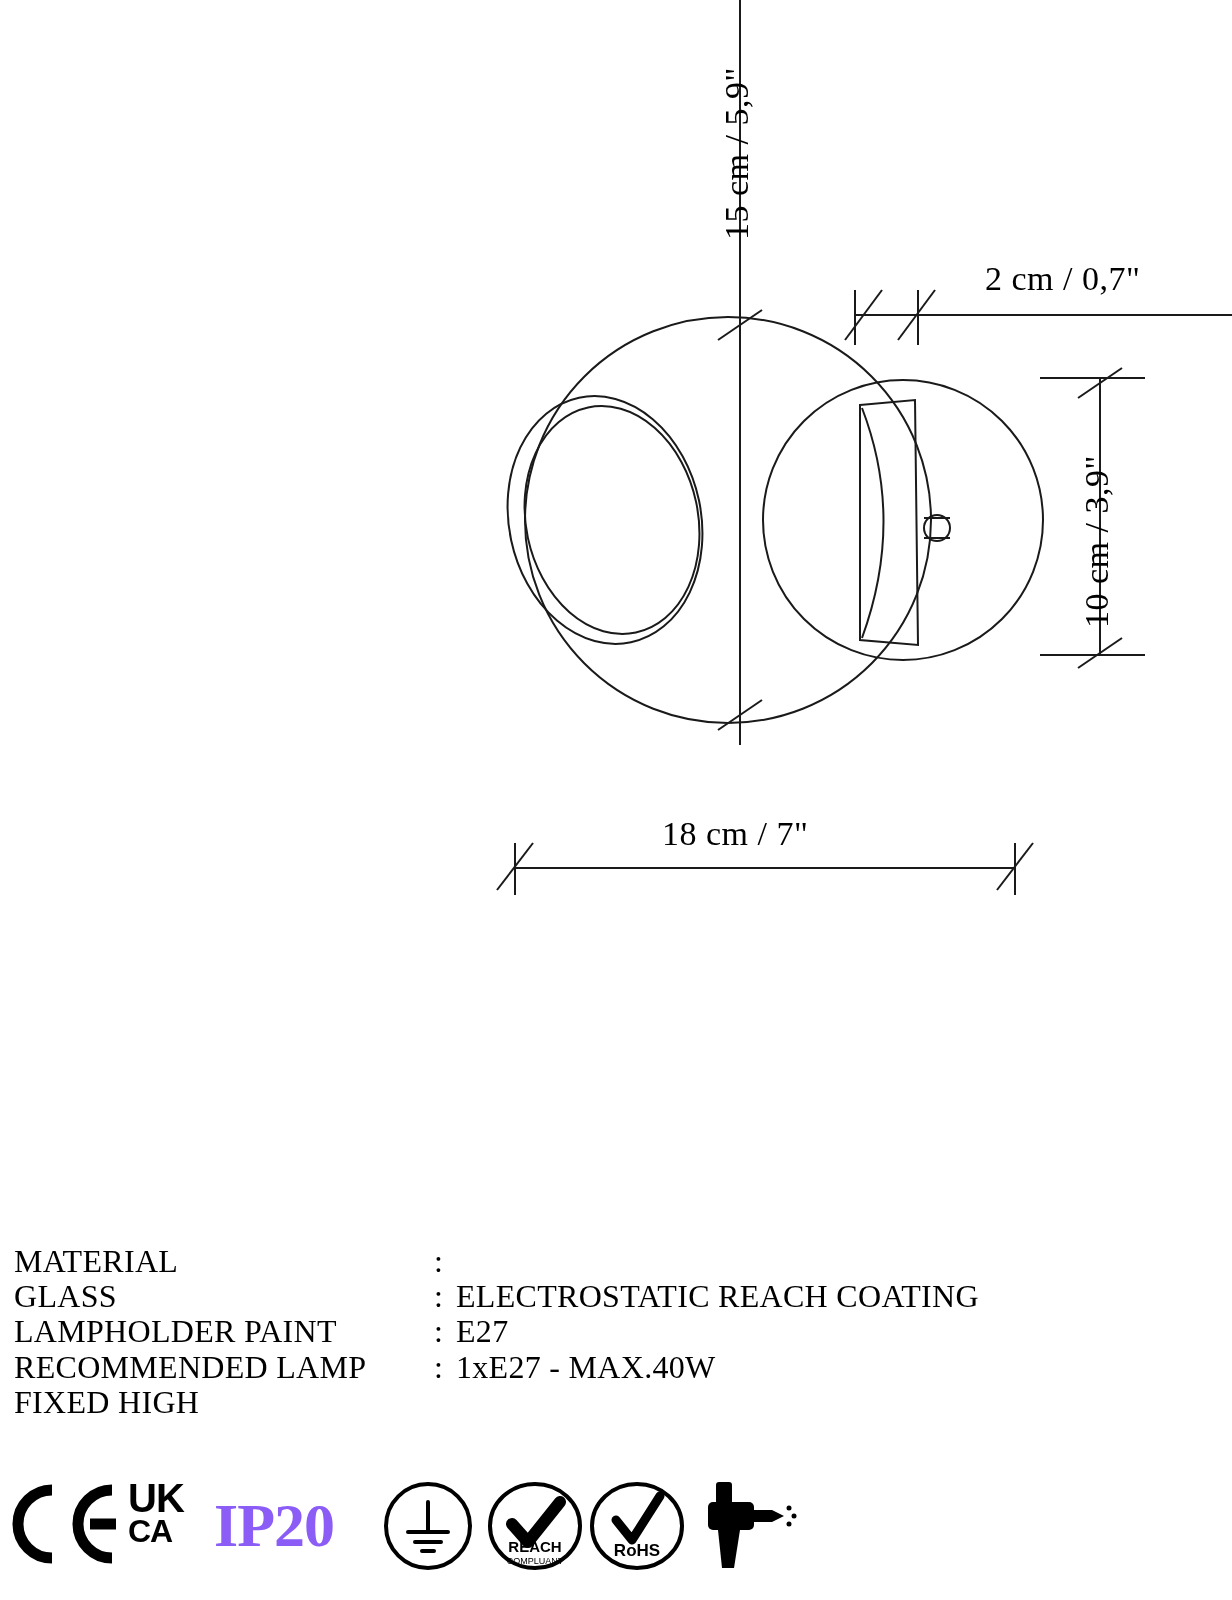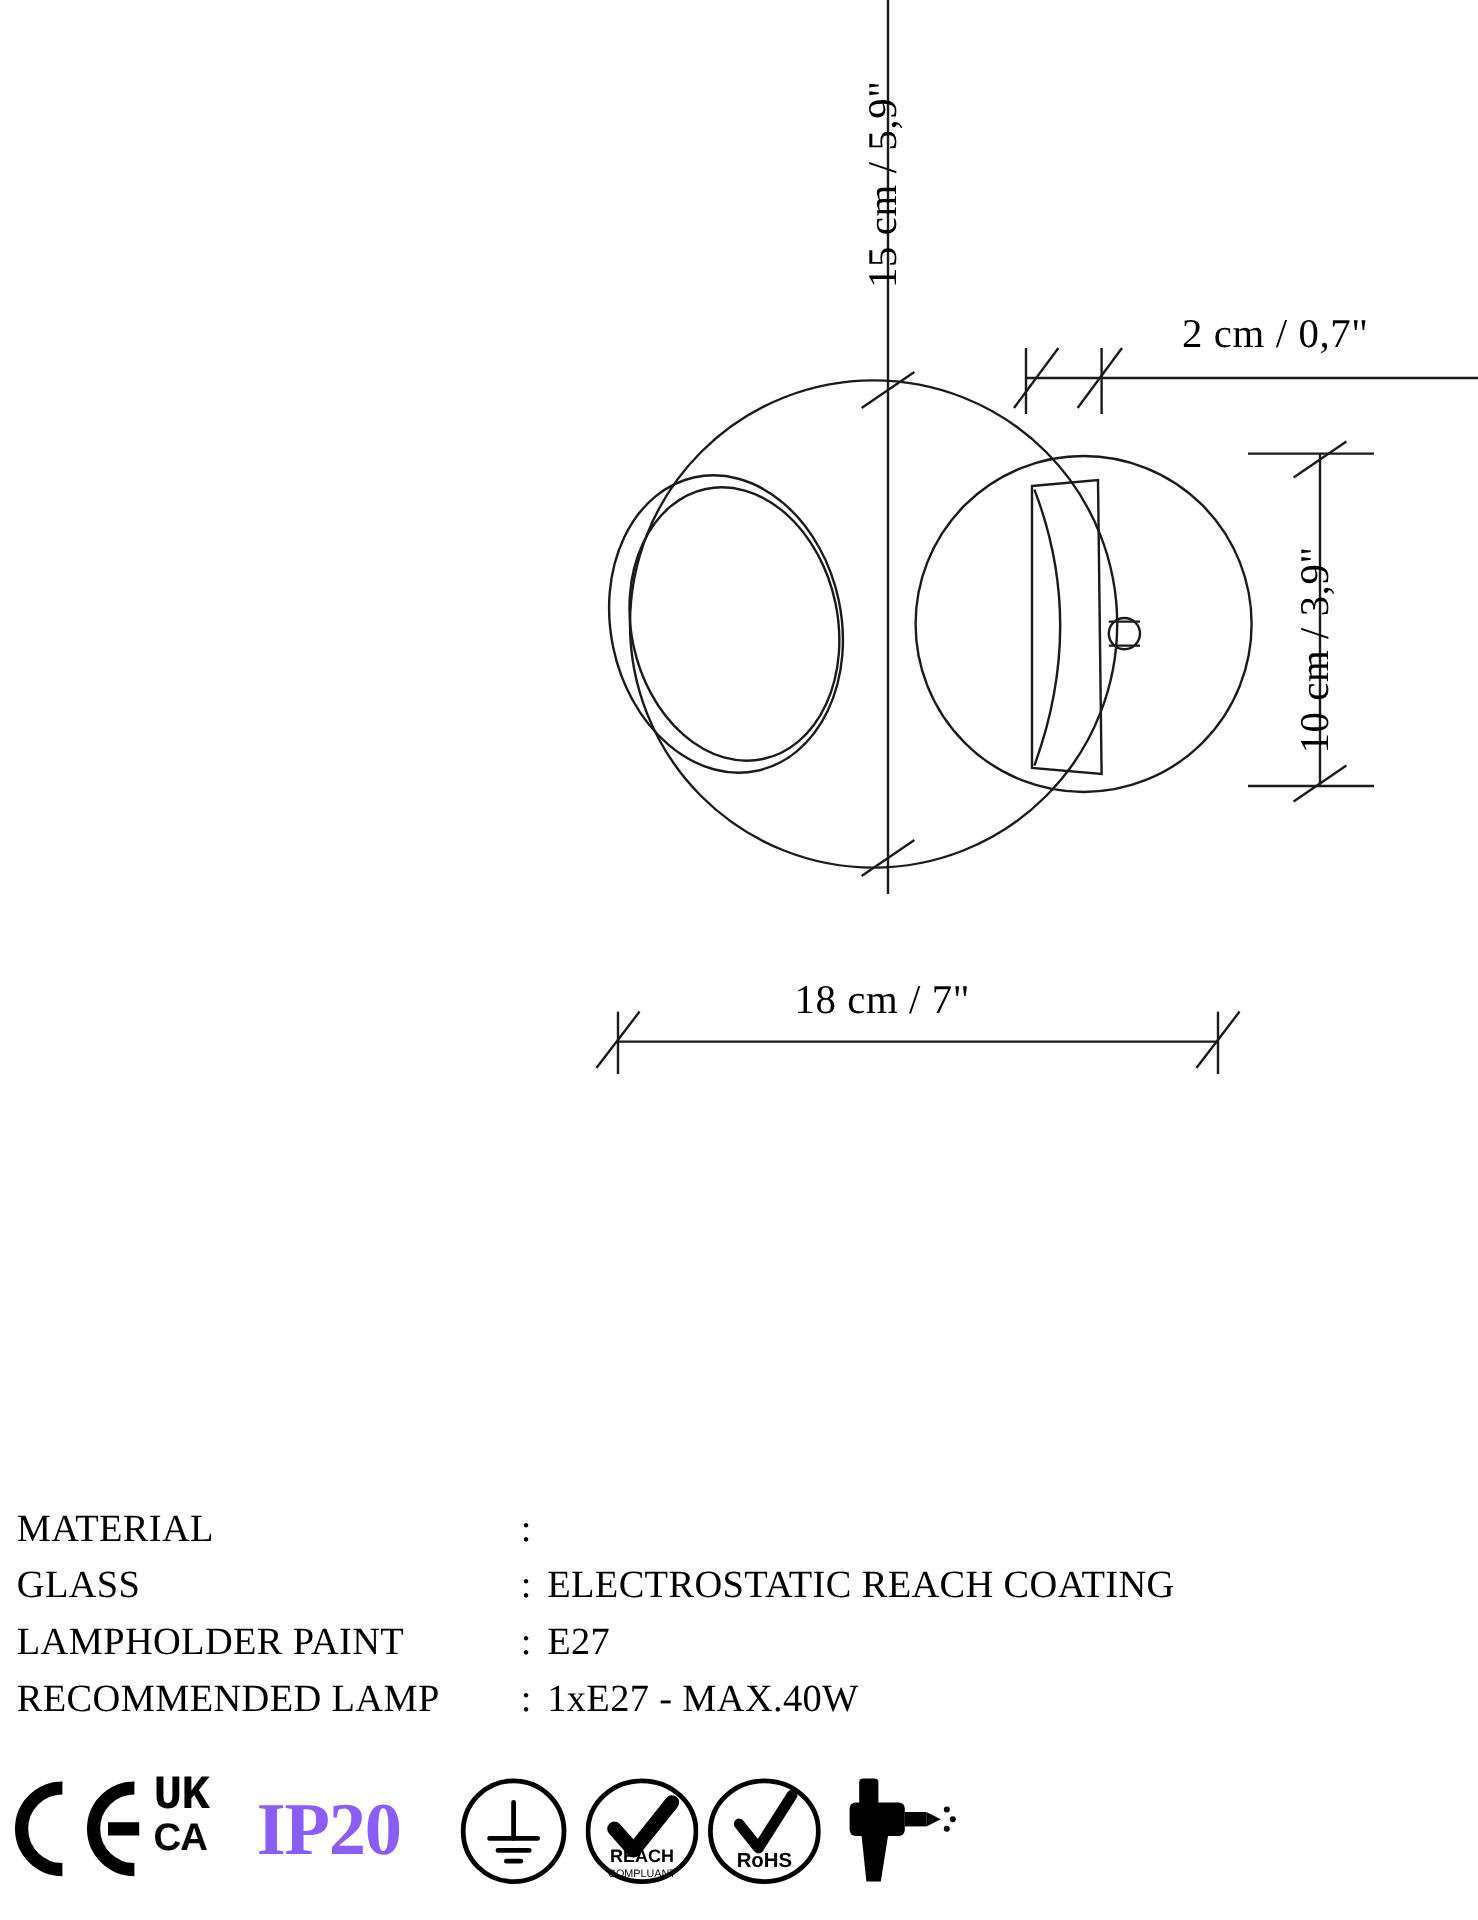--- a/index.html
+++ b/index.html
@@ -47,21 +47,20 @@
   #spec-table {
     position: absolute;
     left: 14px;
     top: 1244px;
     width: 1150px;
   }
   .spec-row {
     display: flex;
     align-items: baseline;
     line-height: 1.10;
-    margin-top: 12px;
   }
   .spec-label {
     font-family: "Liberation Serif", serif;
     font-size: 32px;
     letter-spacing: 0.3px;
     width: 420px;
     white-space: nowrap;
   }
   .spec-sep {
     font-family: "Liberation Serif", serif;
@@ -170,34 +169,39 @@
     <span class="spec-sep">:</span>
     <span class="spec-value">E27</span>
   </div>
 
   <div class="spec-row">
     <span class="spec-label">RECOMMENDED LAMP</span>
     <span class="spec-sep">:</span>
     <span class="spec-value">1xE27 - MAX.40W</span>
   </div>
 
+  <div class="spec-row">
+    <span class="spec-label">FIXED HIGH</span>
+    <span class="spec-sep"></span>
+    <span class="spec-value"></span>
+  </div>
 </div>
 
 <div id="cert-row">
 
   <svg class="cert" style="left: 4px;" width="120" height="96" viewBox="0 0 120 96">
     <g fill="none" stroke="#000" stroke-width="11">
       <path d="M 48 14 A 34 34 0 1 0 48 82"></path>
       <path d="M 108 14 A 34 34 0 1 0 108 82"></path>
       <path d="M 86 48 H 112"></path>
     </g>
   </svg>
 
   <div class="cert" style="left: 128px; top: 4px;">
-    <div style="font-family:Liberation Mono, monospace;font-weight:bold;font-size:40px;line-height:0.92;letter-spacing:-1px;">UK</div>
+    <div style="font-family:Liberation Sans, sans-serif;font-weight:bold;font-size:40px;line-height:0.92;letter-spacing:-1px;">UK</div>
     <div style="font-family:'Liberation Sans',sans-serif;font-weight:bold;font-size:32px;line-height:0.92;letter-spacing:-1px;">CA</div>
   </div>
 
   <div class="ip-text" style="left: 214px; top: 14px;">IP20</div>
 
   <svg class="cert" style="left: 382px; top: 4px;" width="92" height="92" viewBox="0 0 92 92">
     <circle cx="46" cy="46" r="42" fill="none" stroke="#000" stroke-width="4"></circle>
     <g stroke="#000" stroke-width="4" stroke-linecap="round">
       <line x1="46" y1="22" x2="46" y2="52"></line>
       <line x1="26" y1="52" x2="66" y2="52"></line>

